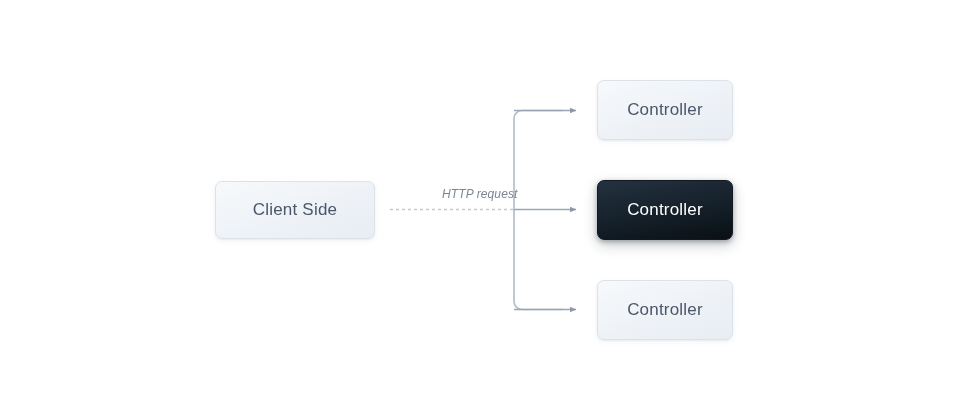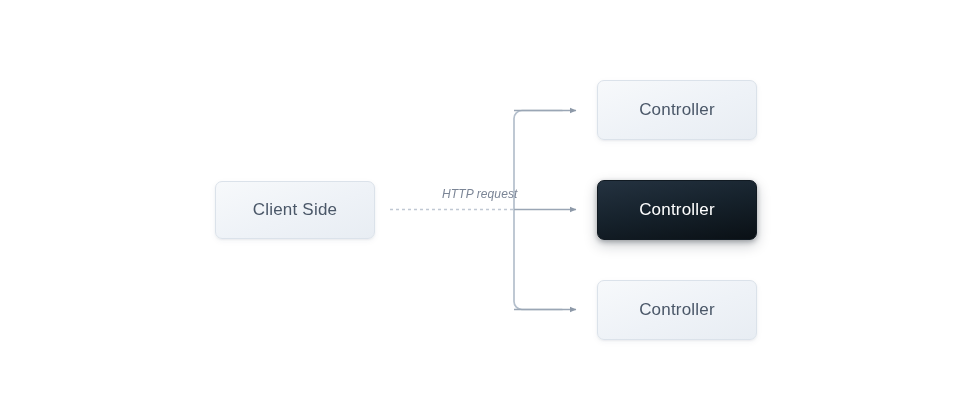--- a/index.html
+++ b/index.html
@@ -68,21 +68,21 @@
   #node-client-side {
     left: 215px;
     top: 181px;
     width: 160px;
     height: 58px;
     border-radius: 7px;
   }
 
   .node-controller {
     left: 597px;
-    width: 160px;
+    width: 136px;
     height: 60px;
   }
   #node-controller-top    { top: 80px; }
   #node-controller-middle { top: 180px; }
   #node-controller-bottom { top: 280px; }
 
   
   #edge-label-http-request {
     position: absolute;
     z-index: 3;

